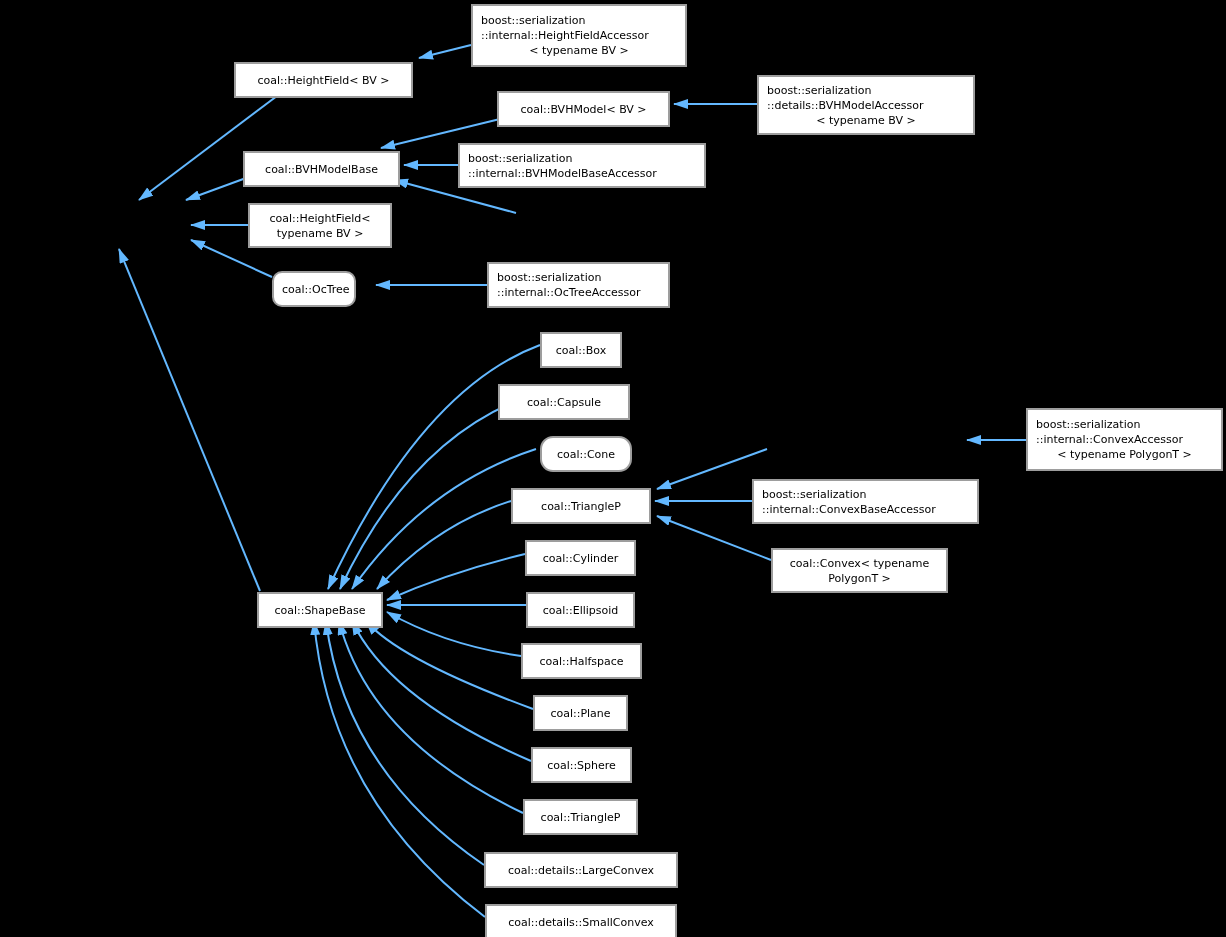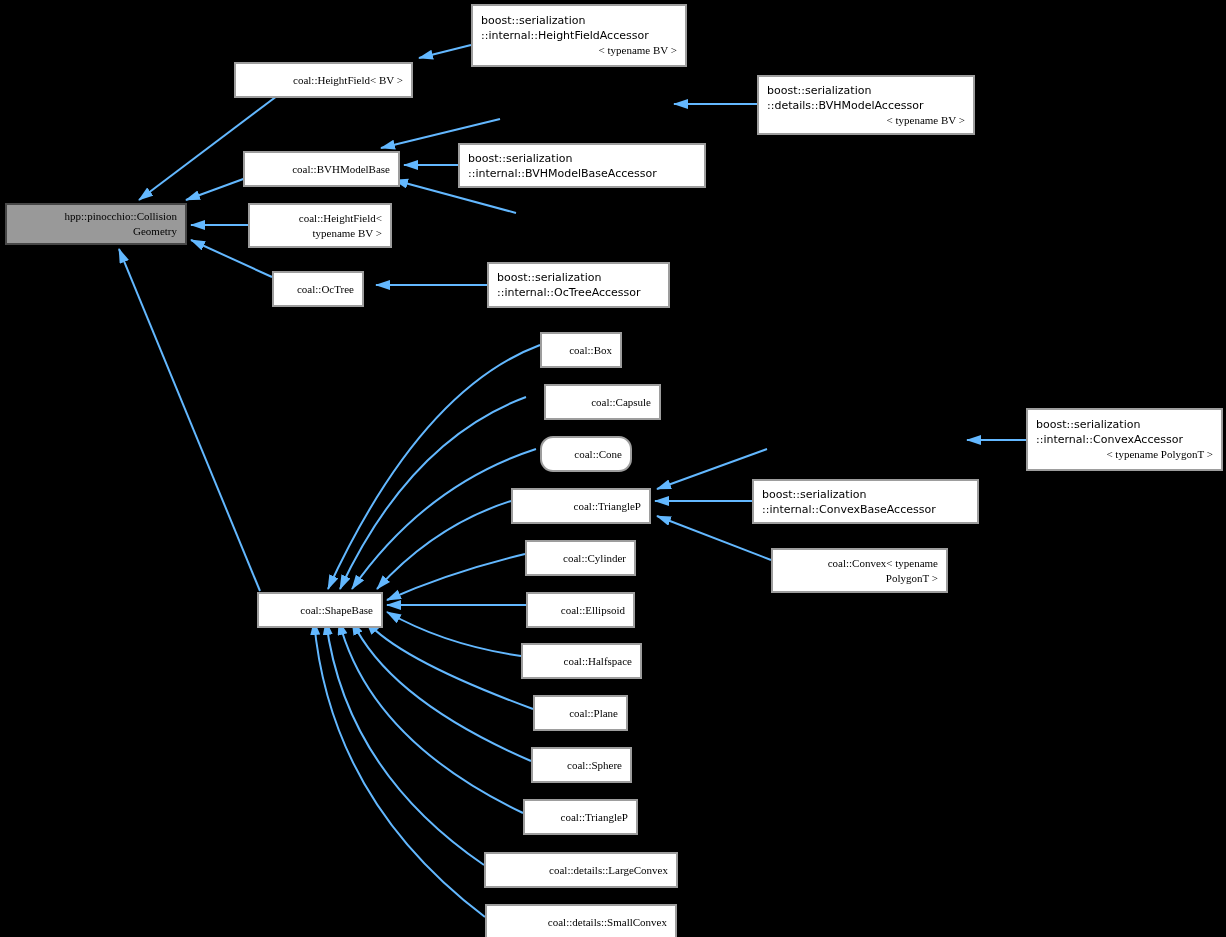--- a/index.html
+++ b/index.html
@@ -18,21 +18,21 @@
     border:2px solid #9d9d9d;
     color:#000;
     font-size:11px;
     display:flex;
     flex-direction:column;
     justify-content:center;
     padding:16px 8px;
     z-index:2;
   }
   .node .ln{line-height:15px;white-space:nowrap;}
-  .c{text-align:right;font-family:Liberation Serif, serif;}
+  .c{text-align:center;}
   .l{text-align:left;}
   .focus{background:#999999;border:2px solid #474747;}
 </style>
 </head>
 <body>
 
 <div id="canvas">
 
   <svg id="edges" viewBox="0 0 1226 937" xmlns="http://www.w3.org/2000/svg">
     <defs>
@@ -64,35 +64,34 @@
       <path d="M523,813 Q370,740 339,621" marker-end="url(#arrow)"></path>
       <path d="M484,865 Q345,770 326,621" marker-end="url(#arrow)"></path>
       <path d="M485,917 Q330,800 314,621" marker-end="url(#arrow)"></path>
       <path d="M767,449 L657,489" marker-end="url(#arrow)"></path>
       <path d="M752,501 L655,501" marker-end="url(#arrow)"></path>
       <path d="M771,560 L657,516" marker-end="url(#arrow)"></path>
       <path d="M1026,440 L967,440" marker-end="url(#arrow)"></path>
     </g>
   </svg>
 
-  <div class="node focus" style="left:5px;top:203px;width:182px;height:42px;">
-    <div class="ln c">hpp::pinocchio::Collision</div>
-    <div class="ln c">Geometry</div>
-  </div>
 
   <div class="node" style="left:471px;top:4px;width:216px;height:63px;">
     <div class="ln l">boost::serialization</div>
     <div class="ln l">::internal::HeightFieldAccessor</div>
     <div class="ln c">&lt; typename BV &gt;</div>
   </div>
 
   <div class="node" style="left:234px;top:62px;width:179px;height:27px;">
     <div class="ln c">coal::HeightField&lt; BV &gt;</div>
   </div>
 
+  <div class="node" style="left:497px;top:91px;width:173px;height:27px;">
+    <div class="ln c">coal::BVHModel&lt; BV &gt;</div>
+  </div>
 
   <div class="node" style="left:757px;top:75px;width:218px;height:60px;">
     <div class="ln l">boost::serialization</div>
     <div class="ln l">::details::BVHModelAccessor</div>
     <div class="ln c">&lt; typename BV &gt;</div>
   </div>
 
   <div class="node" style="left:243px;top:151px;width:157px;height:27px;">
     <div class="ln c">coal::BVHModelBase</div>
   </div>
@@ -101,34 +100,34 @@
     <div class="ln l">boost::serialization</div>
     <div class="ln l">::internal::BVHModelBaseAccessor</div>
   </div>
 
   <div class="node" style="left:248px;top:203px;width:144px;height:45px;">
     <div class="ln c">coal::HeightField&lt;</div>
     <div class="ln c">typename BV &gt;</div>
   </div>
 
 
-  <div class="node" style="left:272px;top:271px;width:92px;height:27px;">
+  <div class="node" style="left:272px;top:271px;width:84px;height:27px;border-radius:10px;">
     <div class="ln c">coal::OcTree</div>
   </div>
 
   <div class="node" style="left:487px;top:262px;width:183px;height:46px;">
     <div class="ln l">boost::serialization</div>
     <div class="ln l">::internal::OcTreeAccessor</div>
   </div>
 
   <div class="node" style="left:540px;top:332px;width:82px;height:27px;">
     <div class="ln c">coal::Box</div>
   </div>
 
-  <div class="node" style="left:544px;top:384px;width:117px;height:27px;">
+  <div class="node" style="left:498px;top:384px;width:132px;height:27px;">
     <div class="ln c">coal::Capsule</div>
   </div>
 
   <div class="node" style="left:540px;top:436px;width:92px;height:19px;border-radius:13px;">
     <div class="ln c">coal::Cone</div>
   </div>
 
 
   <div class="node" style="left:1026px;top:408px;width:197px;height:63px;">
     <div class="ln l">boost::serialization</div>

